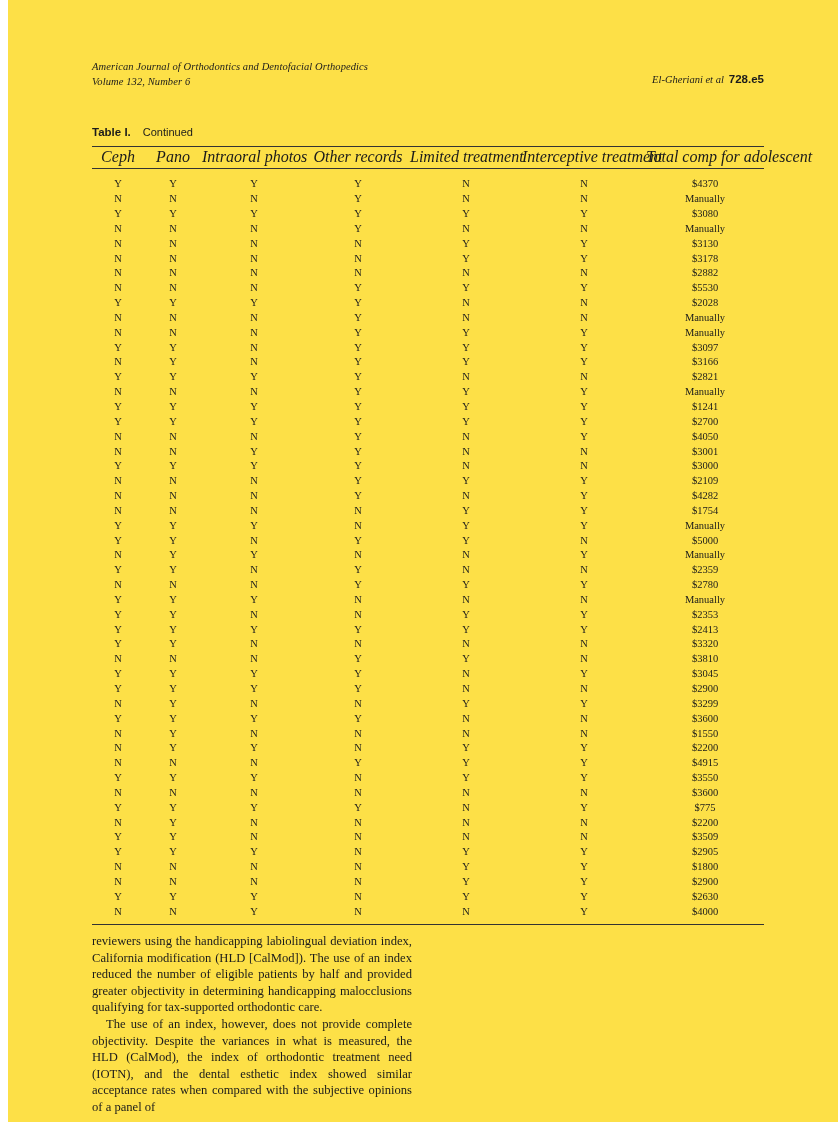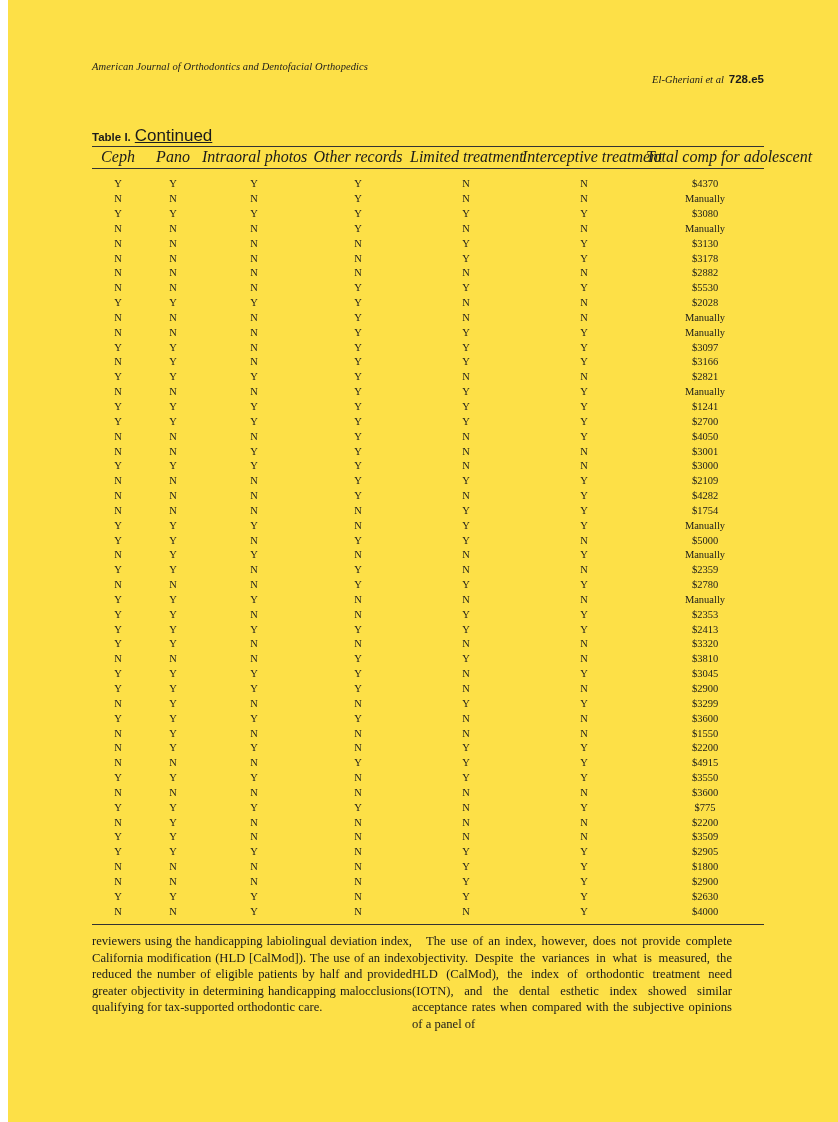--- a/index.html
+++ b/index.html
@@ -62,23 +62,22 @@
     position: absolute;
     left: 84px;
     top: 126px;
     font-family: "Liberation Sans", sans-serif;
     font-size: 11.5px;
     color: #1b1b1b;
     white-space: nowrap;
   }
   .table-caption .tc-label { font-weight: bold; }
   .table-caption .tc-text {
-    font-size: 17px;
-    margin-left: 4px;
-    text-decoration: underline;
+    font-size: 11px;
+    margin-left: 12px;
   }
 
   
   .table-wrap {
     position: absolute;
     left: 84px;
     top: 146px;
     width: 672px;
   }
   table.data {
@@ -121,20 +120,22 @@
   col.c-intercept { width: 124px; }
   col.c-total  { width: 118px; }
 
   
   .body-cols {
     position: absolute;
     left: 84px;
     top: 933px;
     width: 672px;
     display: flex;
+    justify-content: space-between;
+    flex-direction: column;
   }
   .col {
     width: 320px;
     font-size: 12.6px;
     line-height: 16.6px;
     text-align: justify;
     text-justify: inter-word;
     color: #1b1b1b;
     hyphens: none;
   }
@@ -142,20 +143,21 @@
   .col p.indent { text-indent: 14px; }
 </style>
 </head>
 <body>
 
 <div class="page">
 
   <div class="running-head">
     <div class="rh-left">
       <span>American Journal of Orthodontics and Dentofacial Orthopedics</span>
+      <span class="line2">Volume 132, Number 6</span>
     </div>
     <div class="rh-right">
       <span class="rh-journal-ref">El-Gheriani et al</span><span class="rh-pageno">728.e5</span>
     </div>
   </div>
 
   <div class="table-caption">
     <span class="tc-label">Table I.</span><span class="tc-text">Continued</span>
   </div>
 

